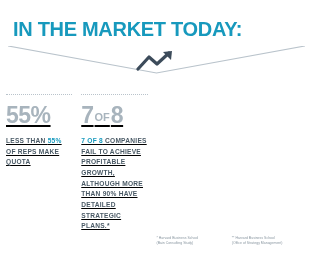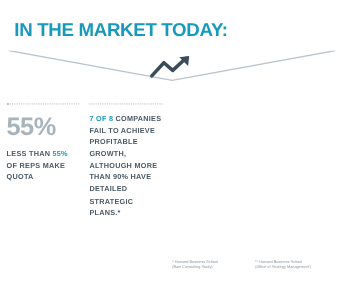--- a/index.html
+++ b/index.html
@@ -25,21 +25,21 @@
   
   .header {
     position: relative;
     height: 88px;
   }
 
   .title {
     position: absolute;
     left: 13px;
     top: 19px;
-    font-size: 17px;
+    font-size: 20px;
     font-weight: bold;
     letter-spacing: -0.3px;
     color: #1799bd;
     white-space: nowrap;
     line-height: 1;
   }
 
   
   .vrule {
     position: absolute;
@@ -67,20 +67,21 @@
     display: flex;
     align-items: flex-start;
     padding: 0 6px;
     box-sizing: border-box;
   }
 
   .col {
     width: 25%;
     box-sizing: border-box;
     padding-right: 9px;
+    text-decoration: underline;
   }
 
   .dotted-rule {
     height: 0;
     margin: 6px 0 0 0;
     border-top: 1.5px dotted #b9c3cb;
   }
 
   .stat {
     color: #a8b4bd;
@@ -159,20 +160,21 @@
 
     <div class="col">
       <div class="dotted-rule"></div>
       <div class="stat">55%</div>
       <div class="desc"><span>LESS THAN </span><span class="hl">55%</span><span> OF REPS MAKE QUOTA</span></div>
     </div>
 
 
     <div class="col">
       <div class="dotted-rule"></div>
+      <div class="stat"><span>7</span><span class="of">OF</span><span>8</span></div>
       <div class="desc"><span></span><span class="hl">7 OF 8</span><span> COMPANIES FAIL TO ACHIEVE PROFITABLE GROWTH, ALTHOUGH MORE THAN 90% HAVE DETAILED STRATEGIC PLANS.*</span></div>
     </div>
 
 
   </div>
 
   <div class="footnotes">
     <div class="footnote spacer"></div>
     <div class="footnote spacer"></div>
     <div class="footnote">

